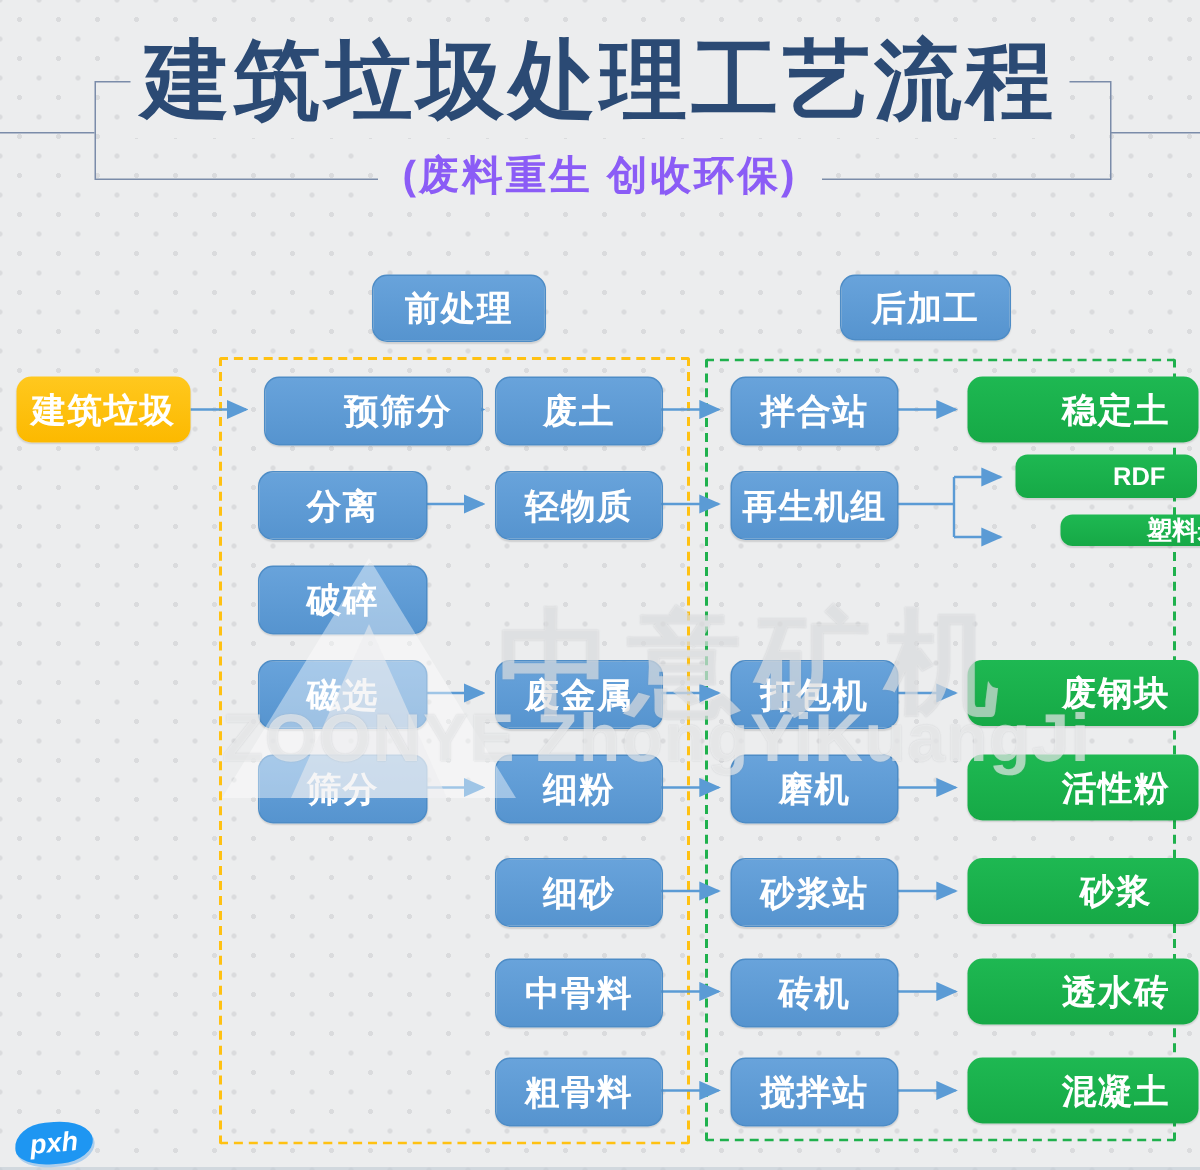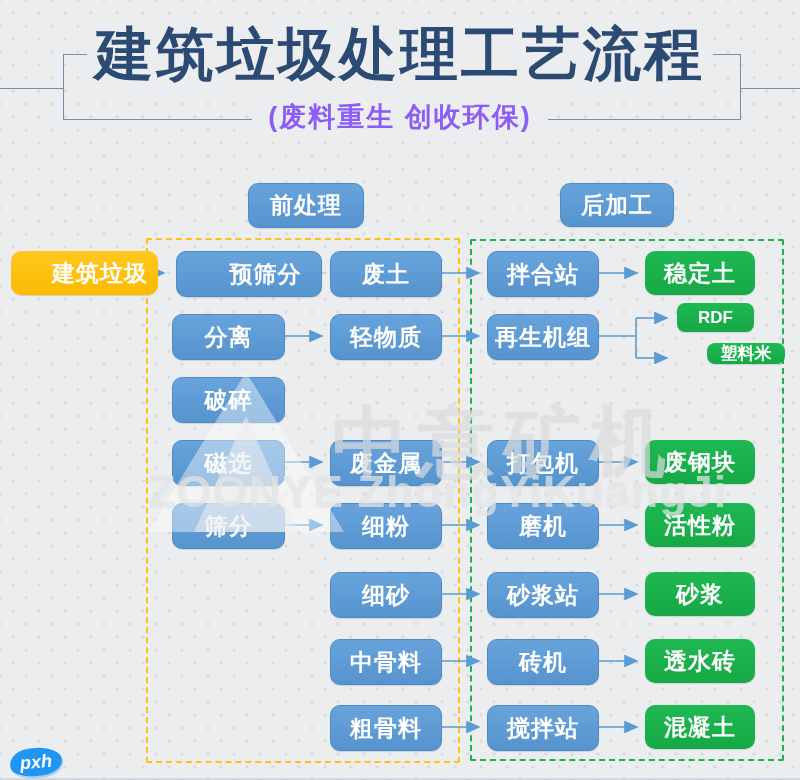--- a/index.html
+++ b/index.html
@@ -29,21 +29,21 @@
   .dashed{position:absolute;z-index:1;border-radius:2px;}
   .dashed.yellow{left:146px;top:238px;width:310px;height:521px;border:2px dashed #ffc112;}
   .dashed.green{left:470px;top:239px;width:310px;height:518px;border:2px dashed #1fb14d;}
   
   svg.connectors{position:absolute;left:0;top:0;z-index:2;pointer-events:none;}
   
   .node{position:absolute;z-index:3;display:flex;align-items:center;justify-content:center;
     color:#fff;font-weight:600;font-size:23px;letter-spacing:1px;border-radius:10px;
     box-shadow:0 1px 1px rgba(0,0,0,0.12);}
   .node.blue{background:linear-gradient(180deg,#68a3db,#5694cf);border:1px solid #4d8cc6;}
-  .node.green{background:linear-gradient(180deg,#1eb852,#16a946);}
+  .node.green{background:linear-gradient(180deg,#1eb852,#16a946);padding-left:44px;}
   .node.yellow{background:linear-gradient(180deg,#ffc81e,#fcb900);}
   .node.small{font-size:17px;letter-spacing:0;border-radius:8px;font-weight:600;}
   
   .watermark{position:absolute;left:0;top:0;width:800px;height:780px;z-index:4;pointer-events:none;}
   .wm-cn{position:absolute;left:332px;top:392px;font-size:76px;font-weight:bold;letter-spacing:10px;
     color:rgba(255,255,255,0.48);text-shadow:0 0 1px rgba(140,145,150,0.45);white-space:nowrap;}
   .wm-en{position:absolute;left:148px;top:466px;font-size:45px;font-weight:bold;letter-spacing:1px;
     color:rgba(255,255,255,0.55);text-shadow:0 0 1px rgba(140,145,150,0.4);white-space:nowrap;}
   .wm-tri{position:absolute;left:146px;top:370px;}
   
@@ -97,21 +97,21 @@
       <path d="M597 525 H637" marker-end="url(#ah)"></path>
       <path d="M440 594 H479" marker-end="url(#ah)"></path>
       <path d="M597 594 H637" marker-end="url(#ah)"></path>
       <path d="M440 661 H479" marker-end="url(#ah)"></path>
       <path d="M597 661 H637" marker-end="url(#ah)"></path>
       <path d="M440 727 H479" marker-end="url(#ah)"></path>
       <path d="M597 727 H637" marker-end="url(#ah)"></path>
     </g>
   </svg>
 
-  <div class="node yellow" style="left:11px;top:251px;width:116px;height:44px;padding-left:31px;">建筑垃圾</div>
+  <div class="node yellow" style="left:11px;top:251px;width:116px;height:44px;">建筑垃圾</div>
   <div class="node blue" style="left:176px;top:251px;width:111px;height:44px;padding-left:33px;">预筛分</div>
   <div class="node blue" style="left:330px;top:251px;width:110px;height:44px;text-align:right;">废土</div>
   <div class="node blue" style="left:487px;top:251px;width:110px;height:44px;">拌合站</div>
   <div class="node green" style="left:645px;top:251px;width:110px;height:44px;">稳定土</div>
 
   <div class="node blue" style="left:172px;top:314px;width:111px;height:44px;text-align:right;">分离</div>
   <div class="node blue" style="left:330px;top:314px;width:110px;height:44px;">轻物质</div>
   <div class="node blue" style="left:487px;top:314px;width:110px;height:44px;">再生机组</div>
   <div class="node green small" style="left:677px;top:303px;width:77px;height:29px;">RDF</div>
   <div class="node green small" style="left:707px;top:343px;width:78px;height:21px;">塑料米</div>

